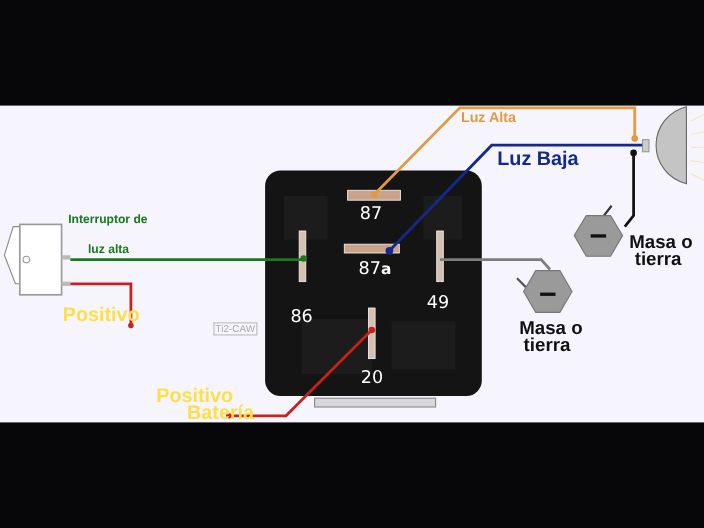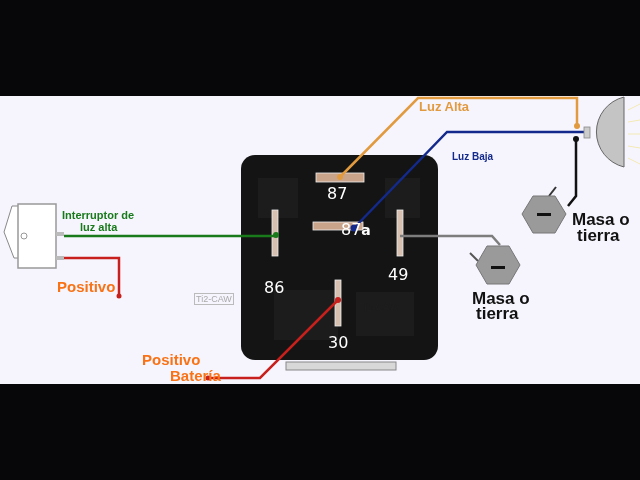--- a/index.html
+++ b/index.html
@@ -2,23 +2,23 @@
 <html><head>
 <meta charset="utf-8">
 <style>
   html, body { margin:0; padding:0; }
   body { width:640px; height:480px; background:#07070a; position:relative; overflow:hidden;
          font-family:"Liberation Sans", sans-serif; }
   .canvas { position:absolute; left:0; top:96px; width:640px; height:288px; background:#f6f5fe; }
   svg { position:absolute; left:0; top:0; }
   .lbl { position:absolute; font-weight:bold; font-family:"Liberation Sans", sans-serif; white-space:nowrap; }
   .green { color:#187a1a; font-size:11px; line-height:13px; }
-  .red { color:#f97316; font-size:15px; line-height:15px; }
+  .red { color:#fde047; font-size:18px; line-height:15px; }
   .orange { color:#e29a3f; font-size:13px; }
-  .blue { color:#132a8c; font-size:10px;margin-top:17px; }
+  .blue { color:#132a8c; font-size:18px; }
   .black { color:#111; font-size:17px; line-height:15px; text-align:center; }
   .pin { position:absolute; color:#fff; font-size:16px; font-family:"DejaVu Sans", sans-serif; }
   .wm { position:absolute; font-size:9px; color:#aaa; border:1px solid #bbb; padding:0 1px; line-height:10px; }
   .wm2 { position:absolute; font-size:10px; color:#1d1d1d; font-weight:bold; }
 </style>
 </head>
 <body>
 
 <div class="canvas"></div>
 
@@ -80,32 +80,32 @@
     <polygon points="533,196 555,196 566,214 555,233 533,233 522,214" fill="#9a9a9a" stroke="#777"></polygon>
     <rect x="537" y="213" width="14" height="3" fill="#111"></rect>
   </g>
   <g>
     <line x1="470" y1="253" x2="478" y2="261" stroke="#555" stroke-width="2"></line>
     <polygon points="487,246 509,246 520,265 509,284 487,284 476,265" fill="#9a9a9a" stroke="#777"></polygon>
     <rect x="491" y="266" width="14" height="3" fill="#111"></rect>
   </g>
 </svg>
 
-<div class="lbl green" style="left:62px;top:209px;">Interruptor de</div>
+<div class="lbl green" style="left:62px;top:194px;">Interruptor de</div>
 <div class="lbl green" style="left:80px;top:221px;">luz alta</div>
 <div class="lbl red" style="left:57px;top:279px;">Positivo</div>
 <div class="lbl red" style="left:142px;top:352px;">Positivo</div>
 <div class="lbl red" style="left:146px;top:368px;padding-left:24px;">Batería</div>
 <div class="lbl orange" style="left:419px;top:99px;">Luz Alta</div>
 <div class="lbl blue" style="left:452px;top:134px;">Luz Baja</div>
 <div class="lbl black" style="left:572px;top:212px;">Masa o</div>
 <div class="lbl black" style="left:577px;top:228px;">tierra</div>
 <div class="lbl black" style="left:472px;top:291px;">Masa o</div>
 <div class="lbl black" style="left:476px;top:306px;">tierra</div>
 
 <div class="pin" style="left:327px;top:184px;">87</div>
-<div class="pin" style="left:326px;top:220px;margin-left:15px;"><span>87</span><b style="font-size:14px;">a</b></div>
+<div class="pin" style="left:326px;top:234px;"><span>87</span><b style="font-size:14px;">a</b></div>
 <div class="pin" style="left:264px;top:278px;">86</div>
 <div class="pin" style="left:388px;top:265px;">49</div>
-<div class="pin" style="left:328px;top:333px;">30</div>
+<div class="pin" style="left:328px;top:333px;">20</div>
 
 <div class="wm" style="left:194px;top:293px;">Ti2-CAW</div>
 <div class="wm2" style="left:358px;top:302px;">Ti2-CAW</div>
 
 </body></html>

